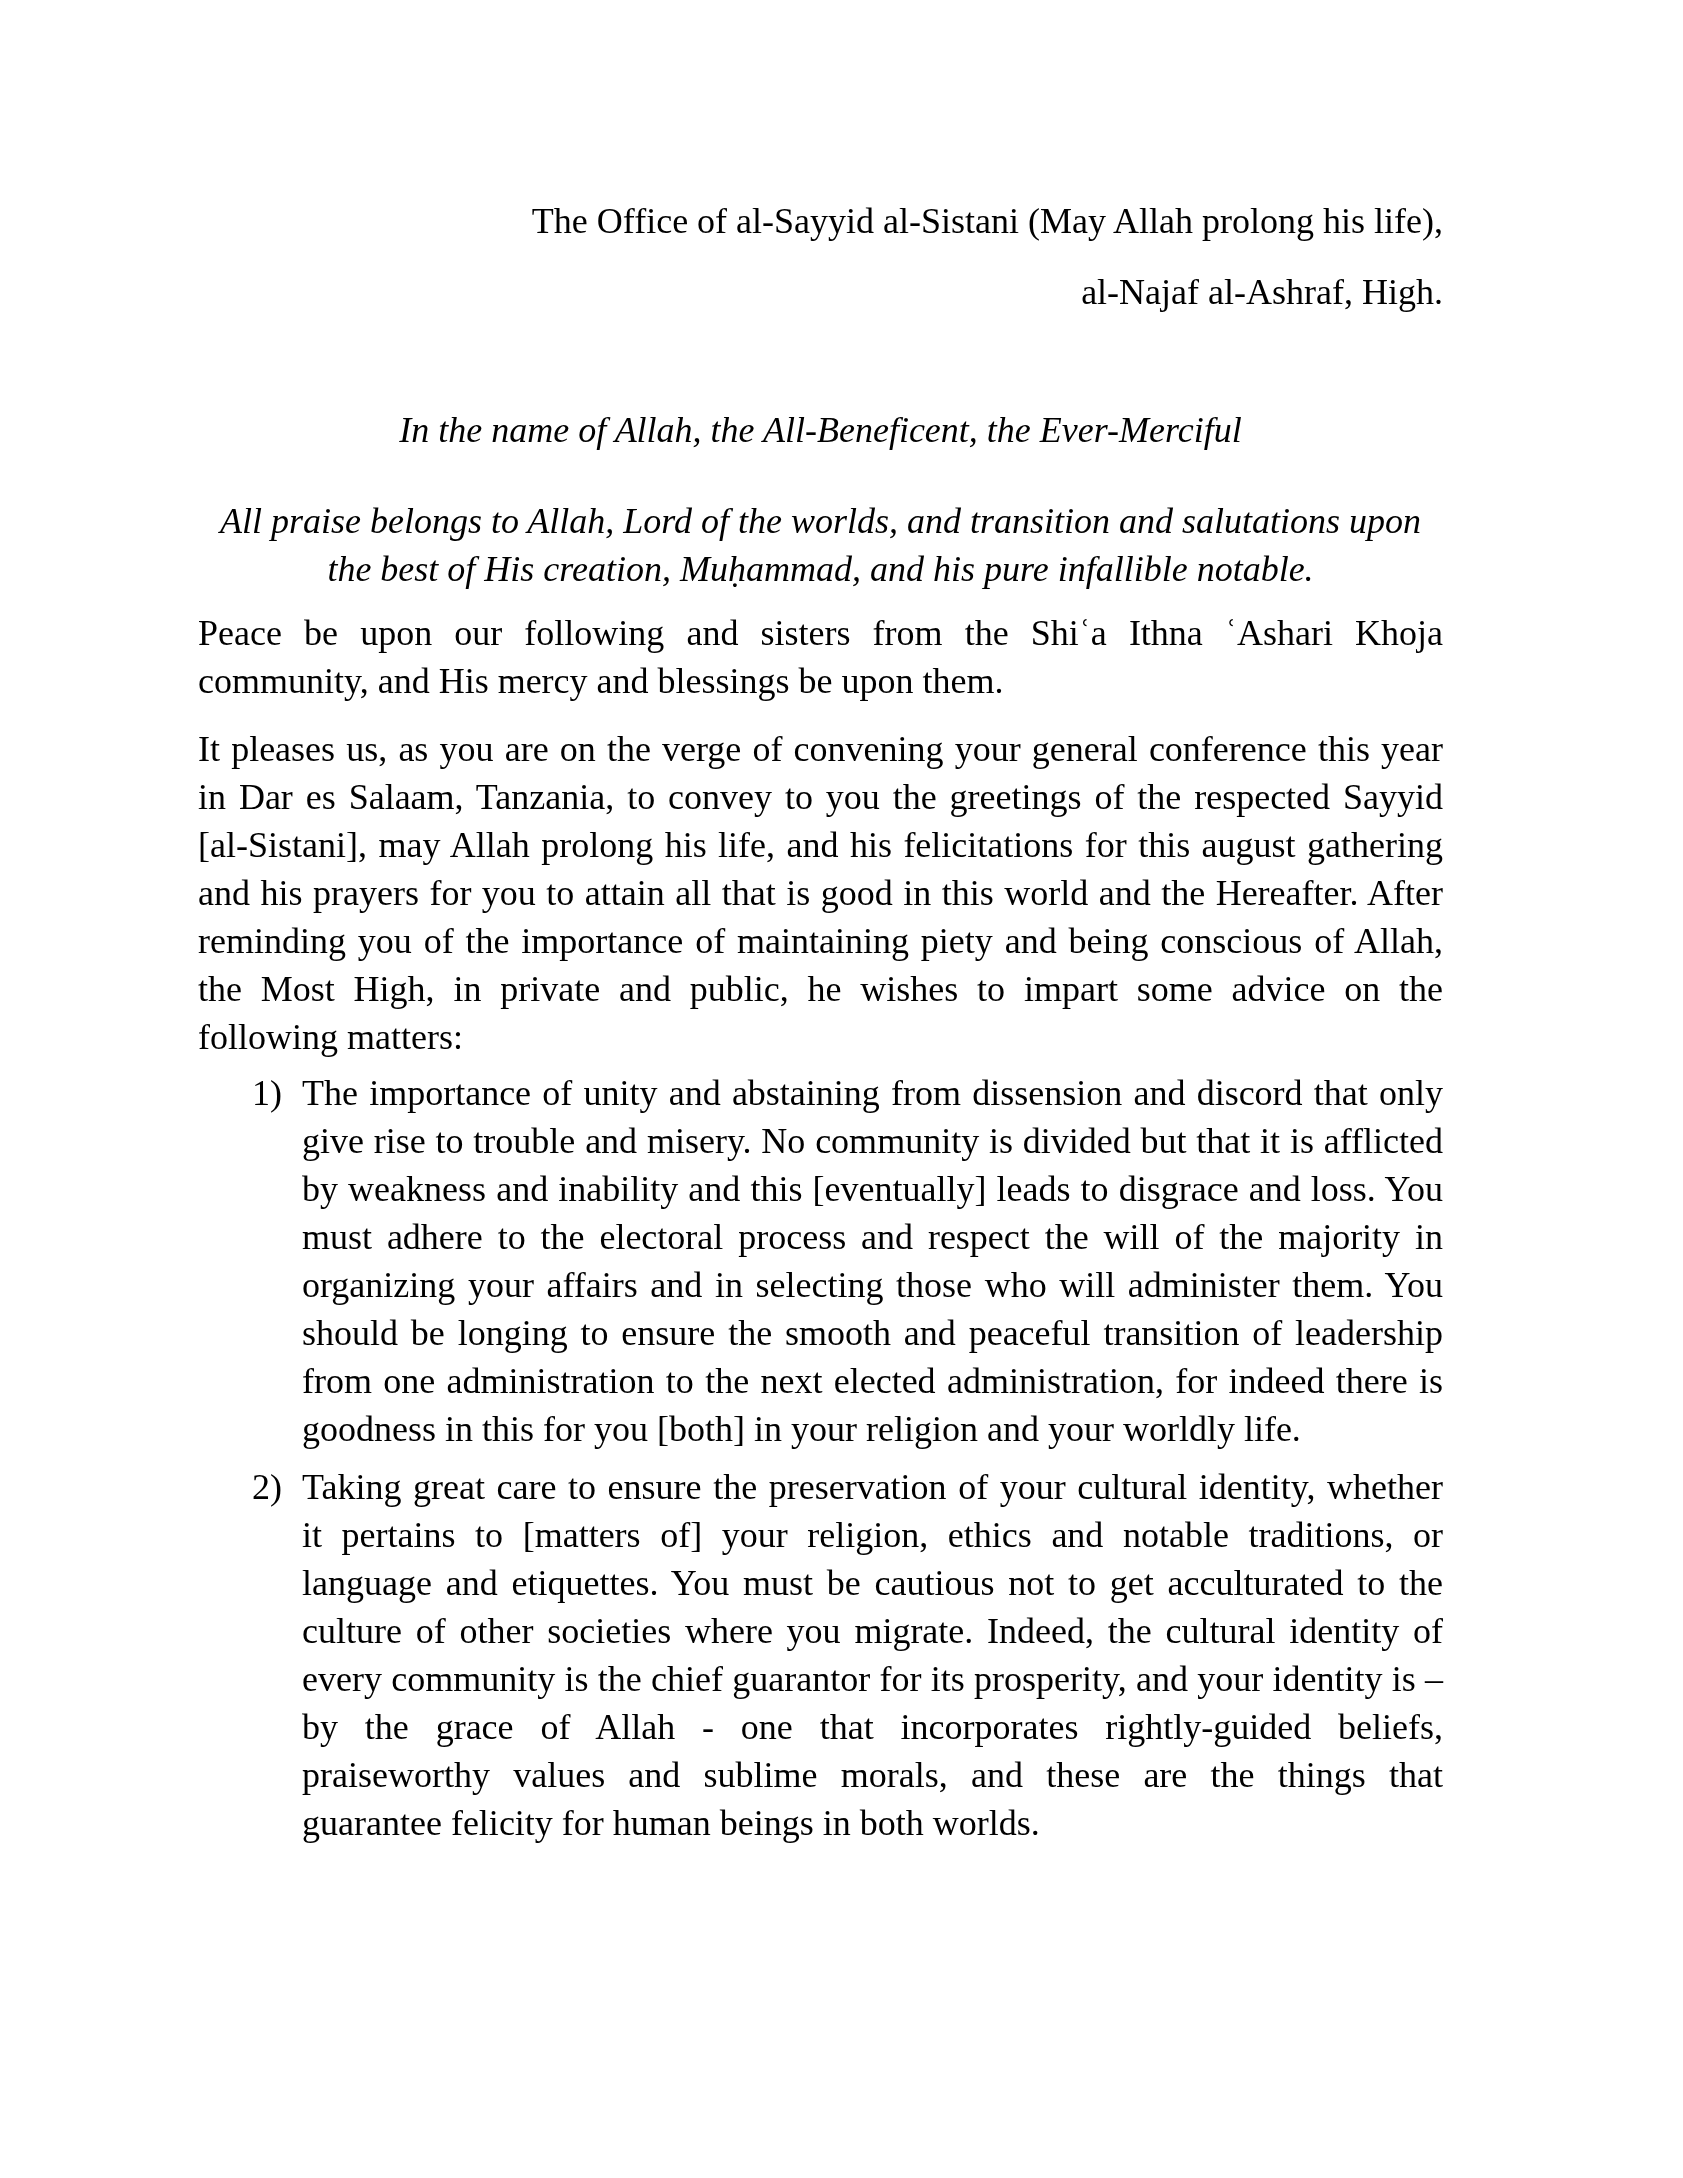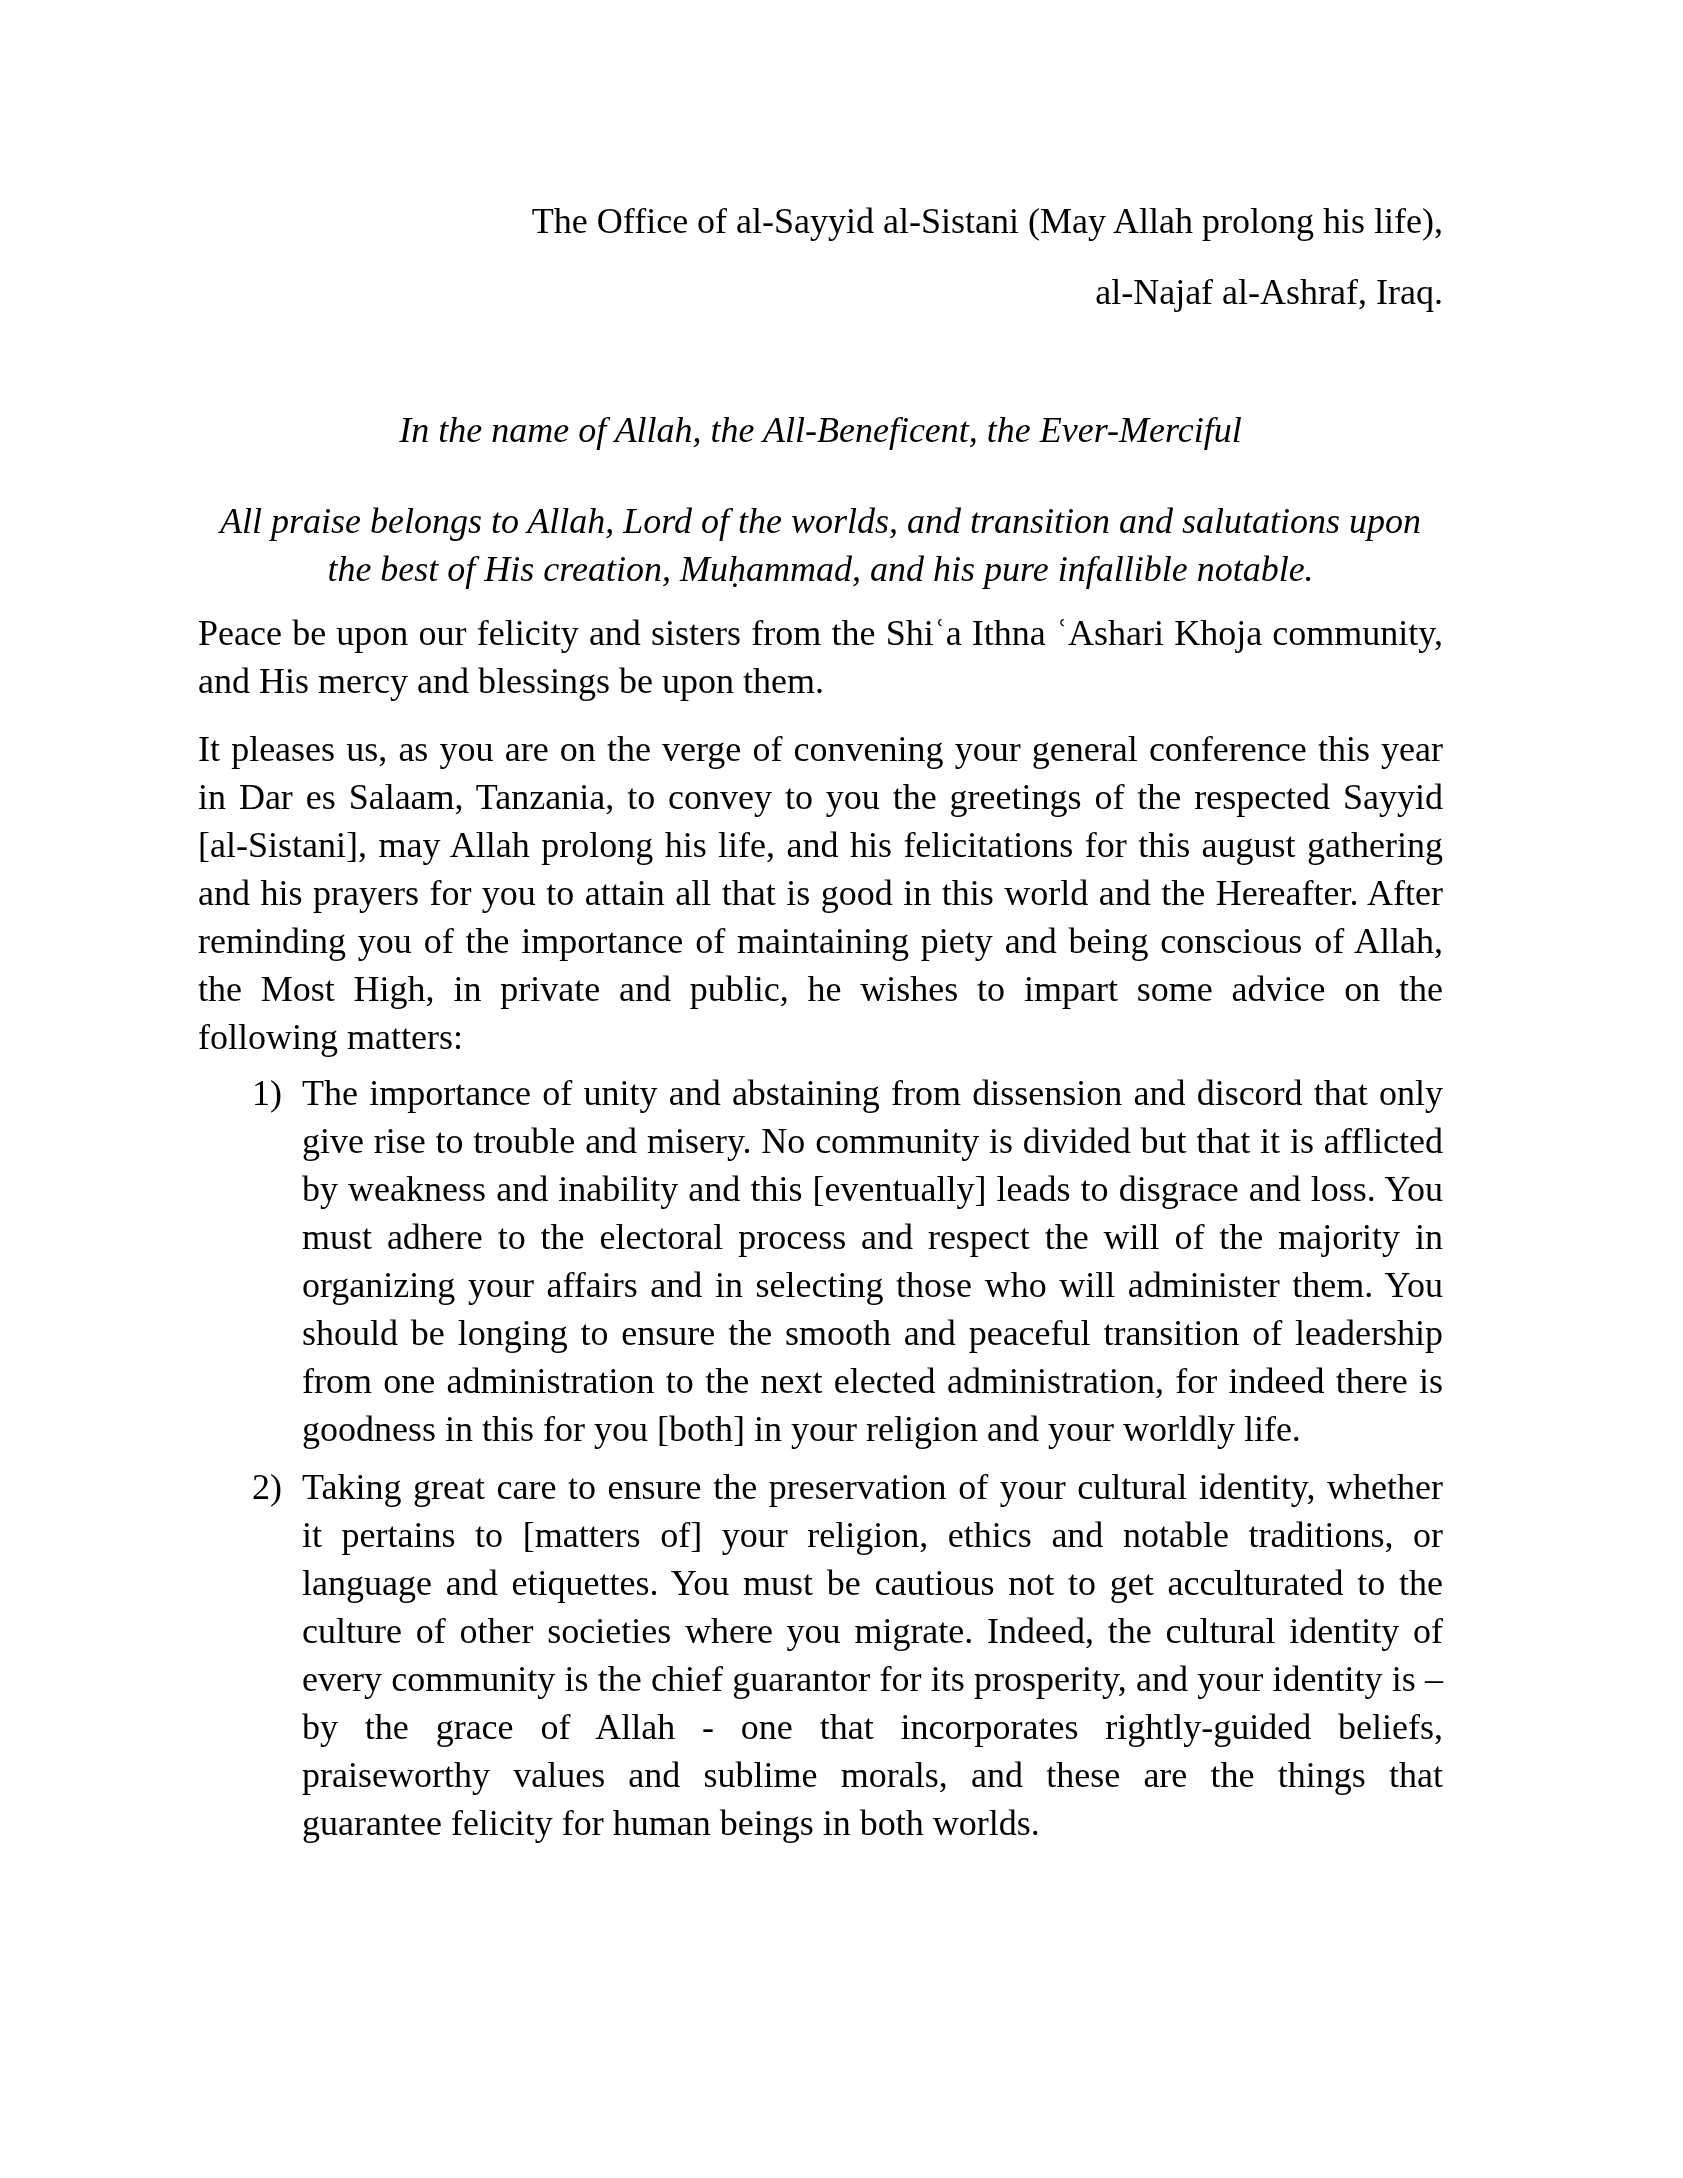--- a/index.html
+++ b/index.html
@@ -72,31 +72,31 @@
     line-height: 48px;
   }
 </style>
 </head>
 <body>
 
 <div class="page">
 
   <div class="letterhead">
     <span class="lh-line">The Office of al-Sayyid al-Sistani (May Allah prolong his life),</span>
-    <span class="lh-line">al-Najaf al-Ashraf, Iraq.</span>
+    <span class="lh-line">al-Najaf al-Ashraf, High.</span>
   </div>
 
   <div class="basmala">In the name of Allah, the All-Beneficent, the Ever-Merciful</div>
 
   <div class="praise">
     <span class="praise-line">All praise belongs to Allah, Lord of the worlds, and transition and salutations upon</span>
     <span class="praise-line">the best of His creation, Muḥammad, and his pure infallible notable.</span>
   </div>
 
-  <p class="body-para">Peace be upon our felicity and sisters from the Shiʿa Ithna ʿAshari Khoja community, and His mercy and blessings be upon them.</p>
+  <p class="body-para">Peace be upon our following and sisters from the Shiʿa Ithna ʿAshari Khoja community, and His mercy and blessings be upon them.</p>
 
   <p class="body-para second">It pleases us, as you are on the verge of convening your general conference this year in Dar es Salaam, Tanzania, to convey to you the greetings of the respected Sayyid [al-Sistani], may Allah prolong his life, and his felicitations for this august gathering and his prayers for you to attain all that is good in this world and the Hereafter. After reminding you of the importance of maintaining piety and being conscious of Allah, the Most High, in private and public, he wishes to impart some advice on the following matters:</p>
 
   <div class="advice-list">
     <div class="list-item">
       <span class="item-number">1)</span>
       <span class="item-text">The importance of unity and abstaining from dissension and discord that only give rise to trouble and misery. No community is divided but that it is afflicted by weakness and inability and this [eventually] leads to disgrace and loss. You must adhere to the electoral process and respect the will of the majority in organizing your affairs and in selecting those who will administer them. You should be longing to ensure the smooth and peaceful transition of leadership from one administration to the next elected administration, for indeed there is goodness in this for you [both] in your religion and your worldly life.</span>
     </div>
     <div class="list-item">
       <span class="item-number">2)</span>

